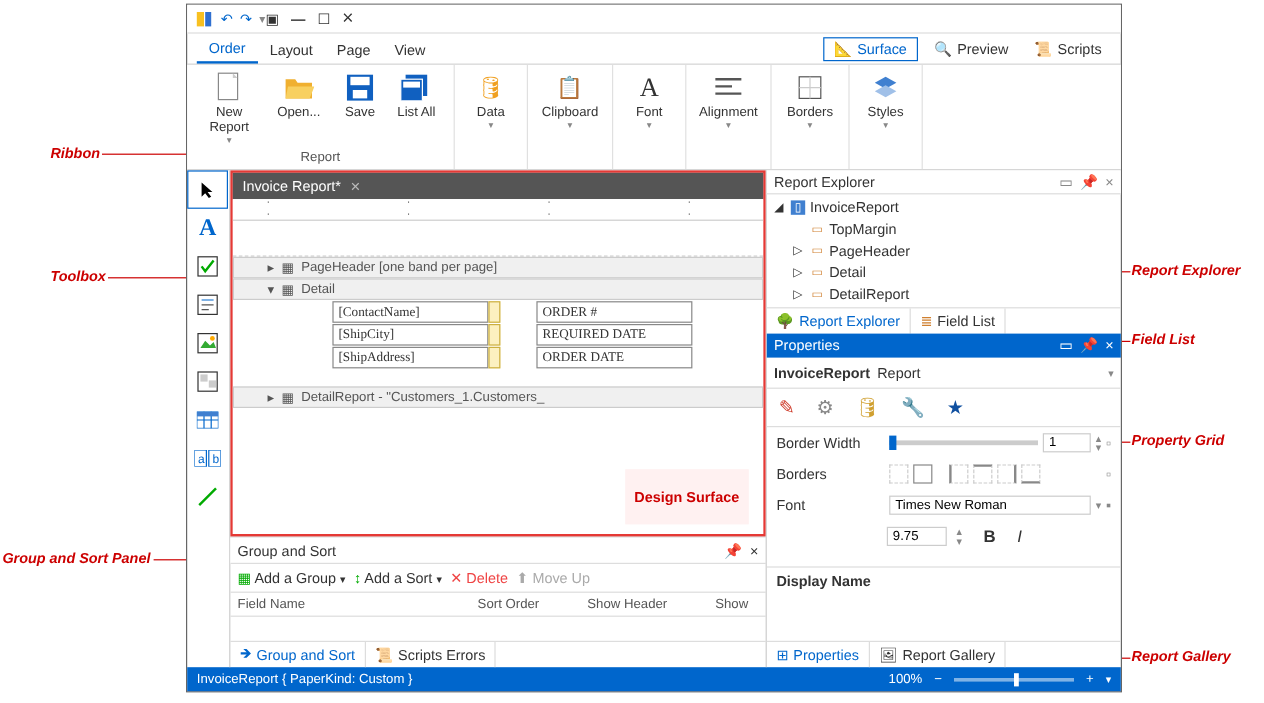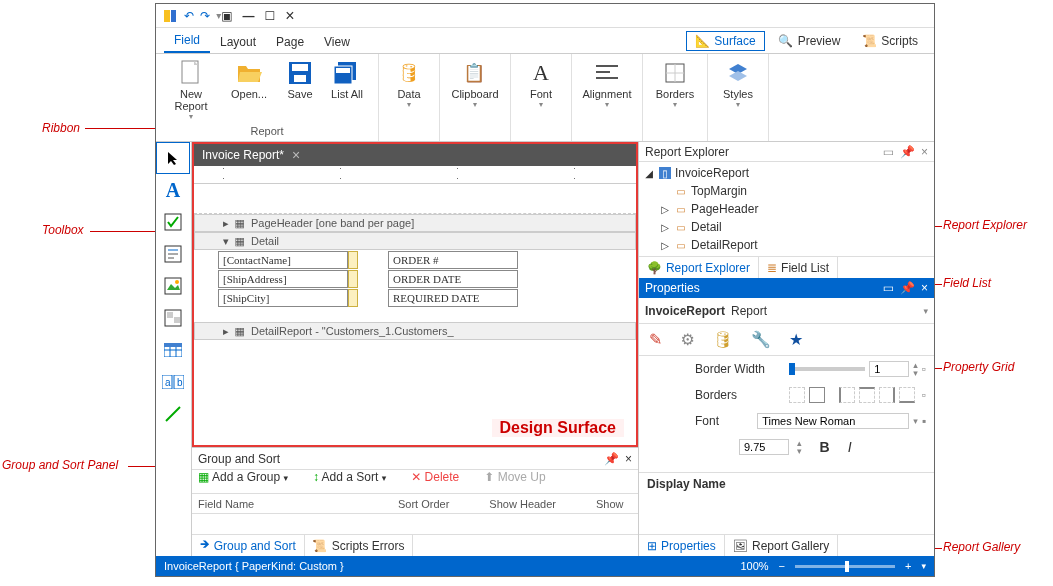--- a/index.html
+++ b/index.html
@@ -1,20 +1,20 @@
 <!DOCTYPE html>
 <html><head>
 <meta charset="utf-8">
 <style>
 * { box-sizing: border-box; margin: 0; padding: 0; font-family: "Segoe UI", Arial, sans-serif; }
 body { background: #fff; font-size: 12px; width: 1053px; height: 586px; position: relative; color: #333; }
 .app { position: absolute; left: 155px; top: 3px; width: 780px; height: 574px; border: 1px solid #666; background: #fff; }
 
 
-.callout { position: absolute; font-size: 12px; color: #c00; font-style: italic; font-weight: normal; }
+.callout { position: absolute; font-size: 12px; color: #c00; font-style: italic; font-weight: bold; }
 .callout-line { position: absolute; height: 1px; background: #c00; }
 .callout-line::after { content: ''; position: absolute; right: -5px; top: -3px; width: 7px; height: 7px; border-radius: 50%; background: #c00; }
 .callout-line-l::after { left: -5px; right: auto; }
 
 
 .titlebar { height: 24px; display: flex; align-items: center; padding: 0 6px; background: #fff; border-bottom: 1px solid #ddd; }
 .titlebar .tb-left { display: flex; align-items: center; gap: 6px; }
 .titlebar .tb-title { flex: 1; text-align: center; font-size: 12px; }
 .titlebar .tb-title .blue { color: #0066cc; }
 .titlebar .tb-right { display: flex; align-items: center; gap: 10px; }
@@ -45,32 +45,32 @@
 .right { width: 296px; display: flex; flex-direction: column; border-left: 1px solid #ccc; }
 
 
 .design-area { border: 2px solid #e53935; flex: 1; display: flex; flex-direction: column; position: relative; min-height: 0; }
 .design-tab { background: #555; color: #fff; height: 22px; display: flex; align-items: center; padding: 0 8px; gap: 8px; font-size: 12px; }
 .design-tab .close { color: #bbb; font-size: 14px; cursor: pointer; }
 .surface { flex: 1; background: #fff; position: relative; overflow: hidden; }
 .ruler-h { height: 18px; border-bottom: 1px solid #ccc; background: #fff; font-size: 9px; display: flex; align-items: flex-end; padding-left: 28px; gap: 34px; color: #555; }
 .band-header { height: 18px; background: #f0f0f0; border: 1px solid #ccc; display: flex; align-items: center; padding-left: 28px; font-size: 11px; color: #555; gap: 6px; }
 .band-body { background: #fff; }
-.field-row { display: flex; margin: 1px 0 1px 24px; }
+.field-row { display: flex; margin: 1px 0 1px 24px; justify-content: center; }
 .field-cell { border: 1px solid #888; height: 18px; padding: 0 4px; font-size: 11px; display: flex; align-items: center; font-family: "Times New Roman", serif; }
 .fc1 { width: 130px; }
 .fc-gap { width: 10px; background: #fcf0c0; border: 1px solid #ccb040; }
 .fc2 { width: 130px; margin-left: 30px; }
-.ds-label { position: absolute; bottom: 8px; right: 12px; background: rgba(255,240,240,0.9); color: #c00; padding: 0 8px; font-size: 16px; font-weight: bold; margin-top: 23px; }
+.ds-label { position: absolute; bottom: 8px; right: 12px; background: rgba(255,240,240,0.9); color: #c00; padding: 16px 8px; font-size: 12px; font-weight: bold; margin-top: 23px; }
 
 
 .groupsort { border-top: 1px solid #ccc; }
 .gs-header { height: 22px; background: #fff; display: flex; align-items: center; padding: 0 6px; font-size: 12px; border-bottom: 1px solid #ddd; }
 .gs-header .r { margin-left: auto; display: flex; gap: 6px; }
-.gs-toolbar { height: 24px; display: flex; align-items: flex-start; gap: 25px; padding: 0 6px; border-bottom: 1px solid #ddd; font-size: 12px; }
+.gs-toolbar { height: 24px; display: flex; align-items: center; gap: 7px; padding: 0 6px; border-bottom: 1px solid #ddd; font-size: 12px; }
 .gs-cols { height: 20px; display: flex; padding: 0 6px; font-size: 11px; color: #555; border-bottom: 1px solid #ddd; align-items: center; gap: 40px; }
 .gs-tabs { height: 22px; display: flex; align-items: center; border-top: 1px solid #ddd; }
 .gs-tab { padding: 0 8px; font-size: 12px; display: flex; align-items: center; gap: 4px; border-right: 1px solid #ddd; height: 100%; }
 .gs-tab.active { color: #0066cc; }
 
 
 .panel-header { height: 20px; background: #fff; display: flex; align-items: center; padding: 0 6px; font-size: 12px; border-bottom: 1px solid #ddd; }
 .panel-header .r { margin-left: auto; display: flex; gap: 6px; color: #888; }
 .tree { padding: 2px 4px; font-size: 12px; }
 .tree-item { display: flex; align-items: center; gap: 4px; height: 18px; }
@@ -80,21 +80,21 @@
 .tabs-bottom { height: 22px; display: flex; border-top: 1px solid #ddd; }
 .tabs-bottom .tab { padding: 0 8px; display: flex; align-items: center; gap: 4px; border-right: 1px solid #ddd; font-size: 12px; }
 .tabs-bottom .tab.active { color: #0066cc; }
 
 
 .props-header { height: 20px; background: #0066cc; color: #fff; display: flex; align-items: center; padding: 0 6px; font-size: 12px; }
 .props-header .r { margin-left: auto; display: flex; gap: 6px; }
 .props-obj { height: 26px; display: flex; align-items: center; padding: 0 6px; font-size: 12px; border-bottom: 1px solid #ddd; }
 .props-cats { height: 32px; display: flex; align-items: center; gap: 18px; padding: 0 10px; border-bottom: 1px solid #ddd; }
 .prop-row { display: flex; align-items: center; height: 26px; padding: 0 8px; font-size: 12px; gap: 8px; }
-.prop-label { width: 86px; margin-left: 48px; }
+.prop-label { width: 86px; }
 .prop-val { flex: 1; display: flex; align-items: center; gap: 4px; }
 .slider { flex: 1; height: 4px; background: #ccc; position: relative; }
 .slider::before { content: ''; position: absolute; left: 0; width: 6px; height: 12px; background: #0066cc; top: -4px; }
 .num-input { border: 1px solid #ccc; width: 40px; padding: 1px 4px; font-size: 11px; }
 .font-input { border: 1px solid #ccc; flex: 1; padding: 1px 4px; font-size: 11px; }
 
 
 .statusbar { height: 20px; background: #0066cc; color: #fff; display: flex; align-items: center; padding: 0 8px; font-size: 11px; }
 .statusbar .r { margin-left: auto; display: flex; align-items: center; gap: 10px; }
 .zoom-slider { width: 100px; height: 3px; background: rgba(255,255,255,.5); position: relative; }
@@ -143,21 +143,21 @@
     </div>
     <div class="tb-right">
       <span>▣</span>
       <span style="font-weight:bold">—</span>
       <span>☐</span>
       <span style="font-size:16px">×</span>
     </div>
   </div>
 
   <div class="ribbon-tabs">
-    <div class="ribbon-tab active">Field</div>
+    <div class="ribbon-tab active">Order</div>
     <div class="ribbon-tab">Layout</div>
     <div class="ribbon-tab">Page</div>
     <div class="ribbon-tab">View</div>
     <div class="ribbon-right">
       <div class="mode-btn active">
           <span>📐</span>
           <span>Surface</span>
         </div>
       <div class="mode-btn" style="border:none">
           <span>🔍</span>
@@ -381,28 +381,28 @@
               <span>▦</span>
               <span>Detail</span>
             </div>
           <div class="band-body">
             <div class="field-row">
                 <div class="field-cell fc1">[ContactName]</div>
                 <div class="fc-gap"></div>
                 <div class="field-cell fc2">ORDER #</div>
               </div>
             <div class="field-row">
+                <div class="field-cell fc1">[ShipCity]</div>
+                <div class="fc-gap"></div>
+                <div class="field-cell fc2">REQUIRED DATE</div>
+              </div>
+            <div class="field-row">
                 <div class="field-cell fc1">[ShipAddress]</div>
                 <div class="fc-gap"></div>
                 <div class="field-cell fc2">ORDER DATE</div>
-              </div>
-            <div class="field-row">
-                <div class="field-cell fc1">[ShipCity]</div>
-                <div class="fc-gap"></div>
-                <div class="field-cell fc2">REQUIRED DATE</div>
               </div>
           </div>
           <div style="height:14px"></div>
           <div class="band-header">
               <span>▸</span>
               <span>▦</span>
               <span>DetailReport - "Customers_1.Customers_</span>
             </div>
           <div class="ds-label">Design Surface</div>
         </div>

